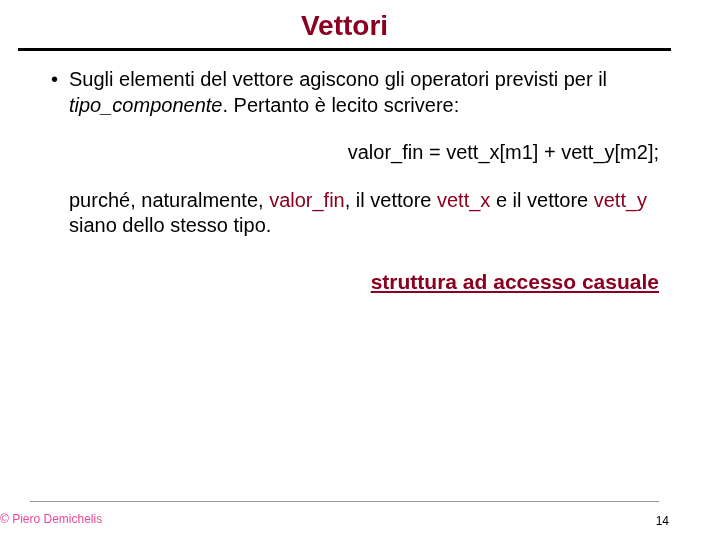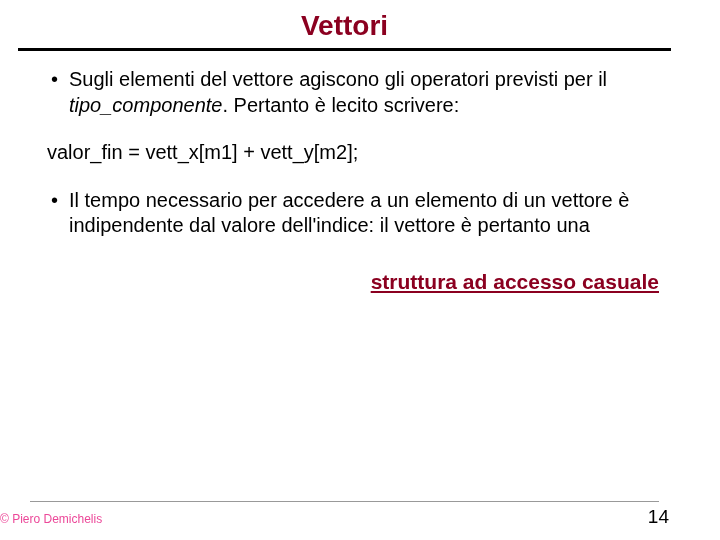--- a/index.html
+++ b/index.html
@@ -43,21 +43,21 @@
   }
   .bullet::before {
     content: "•";
     position: absolute;
     left: 4px;
     top: 0;
     font-size: 20px;
   }
   .italic { font-style: italic; }
   .code-line {
-    text-align: left;
+    text-align: right;
     margin: 22px 0 22px 0;
     font-size: 20px;
   }
   .followup {
     padding-left: 22px;
     margin-bottom: 24px;
   }
   .maroon { color: #8b0020; }
   .highlight {
     text-align: right;
@@ -80,44 +80,44 @@
     bottom: 14px;
     width: 100%;
     text-align: left;
     font-size: 12px;
     color: #ec4899;
   }
   .pagenum {
     position: absolute;
     bottom: 12px;
     right: 20px;
-    font-size: 19px;
+    font-size: 12px;
     color: #000;
   }
 </style>
 </head>
 <body>
 
 <div class="slide">
 
   <div class="title">Vettori</div>
   <div class="rule"></div>
 
   <div class="content">
 
     <div class="bullet">
       <span>Sugli elementi del vettore agiscono gli operatori previsti per il </span><span class="italic">tipo_componente</span><span>. Pertanto è lecito scrivere:</span>
     </div>
 
     <div class="code-line">valor_fin = vett_x[m1] + vett_y[m2];</div>
 
+    <div class="followup">
+      <span>purché, naturalmente, </span><span class="maroon">valor_fin</span><span>, il vettore </span><span class="maroon">vett_x</span><span> e il vettore </span><span class="maroon">vett_y</span><span> siano dello stesso tipo.</span>
+    </div>
 
-    <div class="bullet">
-      <span>Il tempo necessario per accedere a un elemento di un vettore è indipendente dal valore dell'indice: il vettore è pertanto una</span>
-    </div>
 
     <div class="highlight">struttura ad accesso casuale</div>
 
   </div>
 
   <div class="footer-line"></div>
   <div class="copyright">© Piero Demichelis</div>
   <div class="pagenum">14</div>
 
 </div>

